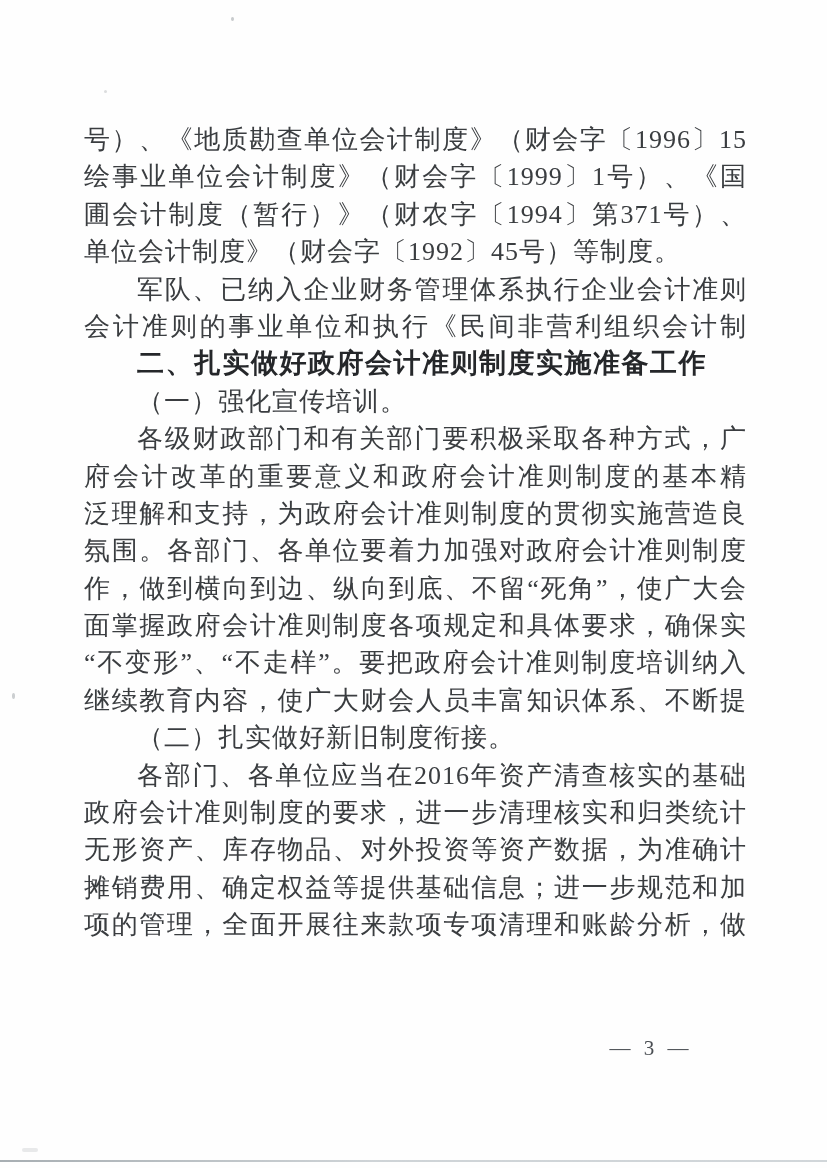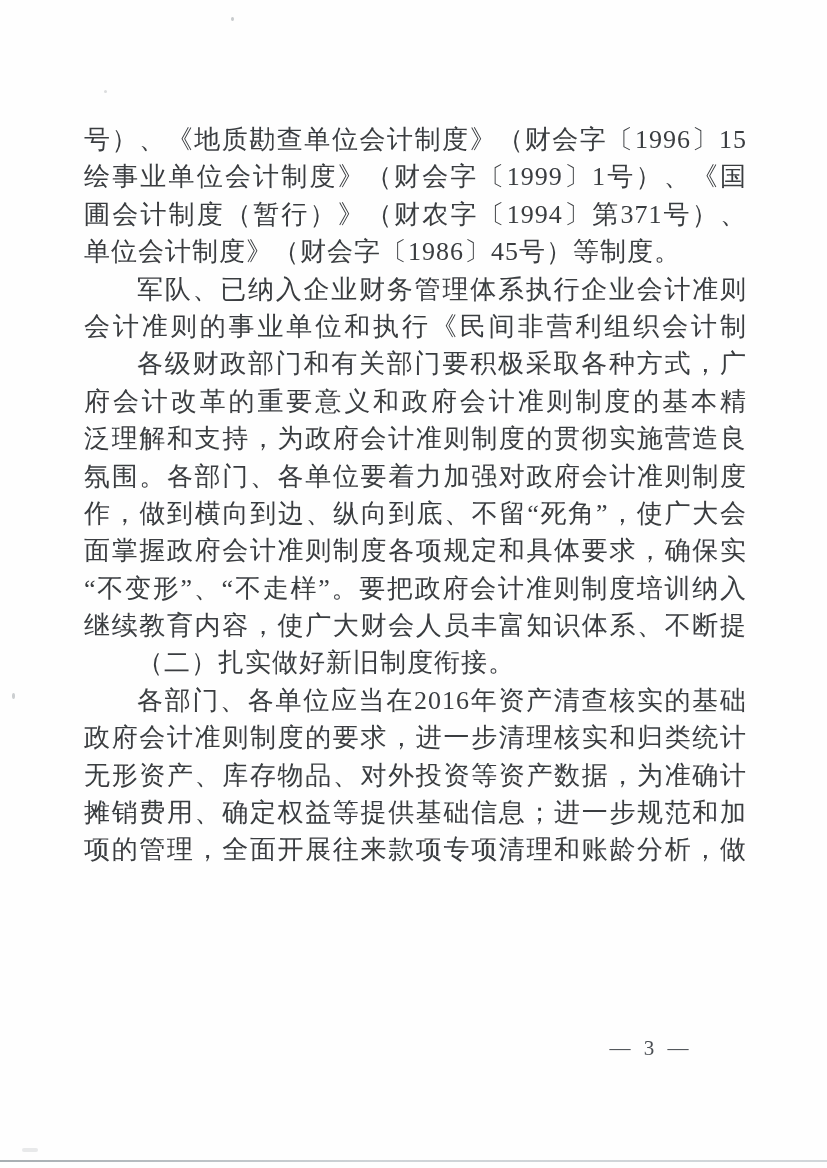--- a/index.html
+++ b/index.html
@@ -73,23 +73,25 @@
   .speck-4 { left: 22px; top: 1148px; width: 16px; height: 4px; opacity: .22; border-radius: 2px; }
 </style>
 </head>
 <body>
 
 <div class="page">
   <div class="text-block">
       <div class="line full">号）、《地质勘查单位会计制度》（财会字〔1996〕15号）、《测</div>
       <div class="line full">绘事业单位会计制度》（财会字〔1999〕1号）、《国有林场与苗</div>
       <div class="line full">圃会计制度（暂行）》（财农字〔1994〕第371号）、《国有建设</div>
-      <div class="line">单位会计制度》（财会字〔1986〕45号）等制度。</div>
+      <div class="line">单位会计制度》（财会字〔1992〕45号）等制度。</div>
       <div class="line full indent">军队、已纳入企业财务管理体系执行企业会计准则或小企业</div>
       <div class="line full">会计准则的事业单位和执行《民间非营利组织会计制度》的社会</div>
+      <div class="line indent heading">二、扎实做好政府会计准则制度实施准备工作</div>
+      <div class="line indent">（一）强化宣传培训。</div>
       <div class="line full indent">各级财政部门和有关部门要积极采取各种方式，广泛宣传政</div>
       <div class="line full">府会计改革的重要意义和政府会计准则制度的基本精神，争取广</div>
       <div class="line full">泛理解和支持，为政府会计准则制度的贯彻实施营造良好的社会</div>
       <div class="line full">氛围。各部门、各单位要着力加强对政府会计准则制度的培训工</div>
       <div class="line full">作，做到横向到边、纵向到底、不留“死角”，使广大会计人员全</div>
       <div class="line full">面掌握政府会计准则制度各项规定和具体要求，确保实施过程中</div>
       <div class="line full">“不变形”、“不走样”。要把政府会计准则制度培训纳入会计人员</div>
       <div class="line full">继续教育内容，使广大财会人员丰富知识体系、不断提高职业判</div>
       <div class="line indent">（二）扎实做好新旧制度衔接。</div>
       <div class="line full indent">各部门、各单位应当在2016年资产清查核实的基础上，根据</div>

